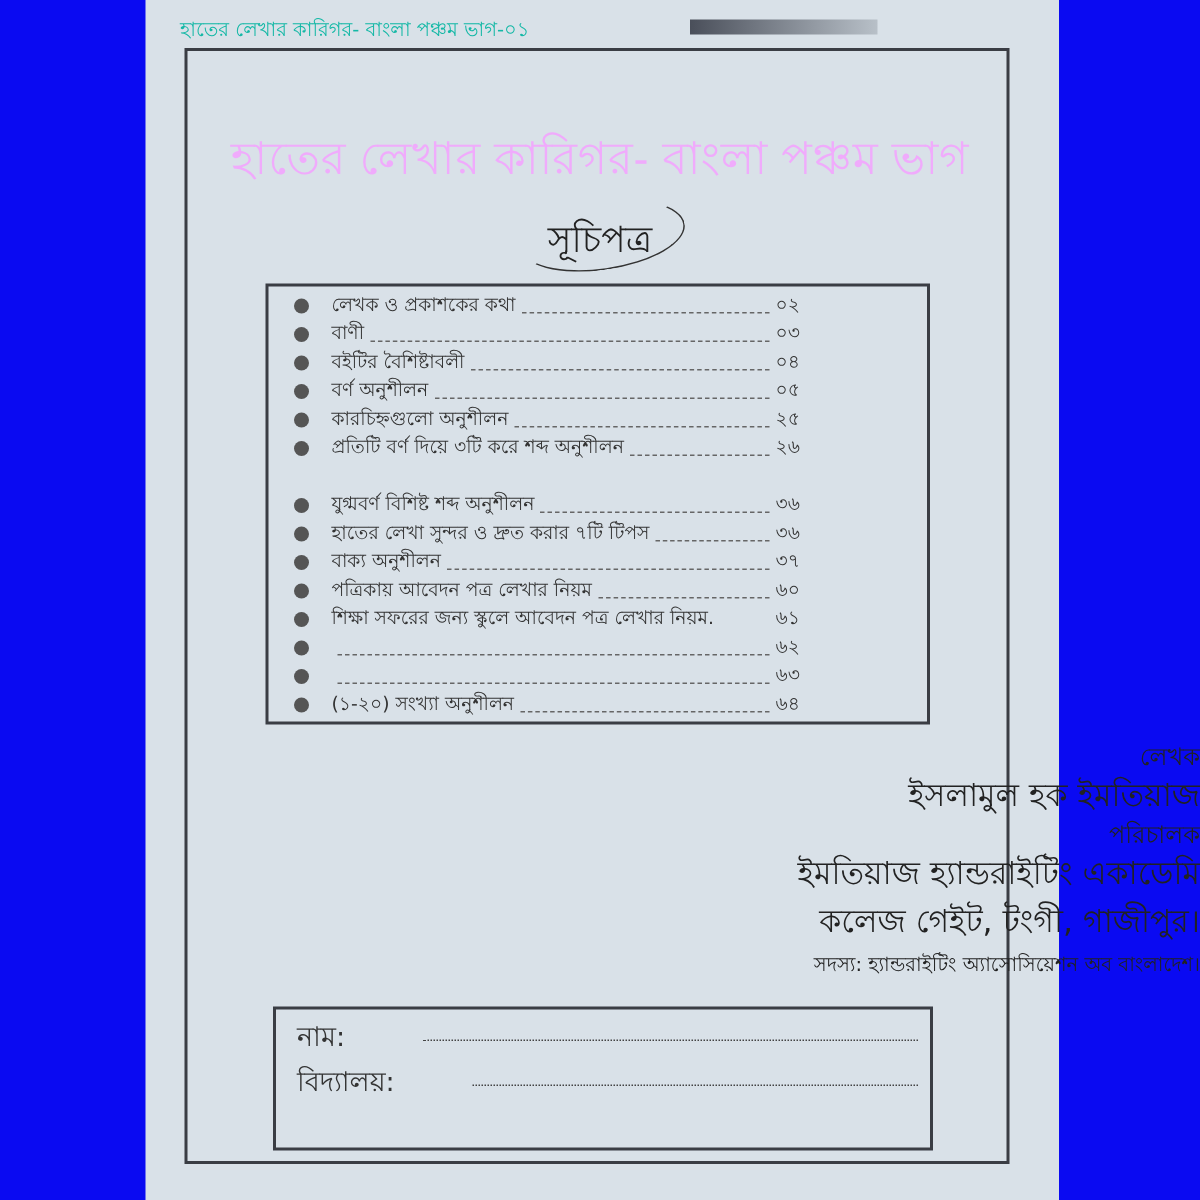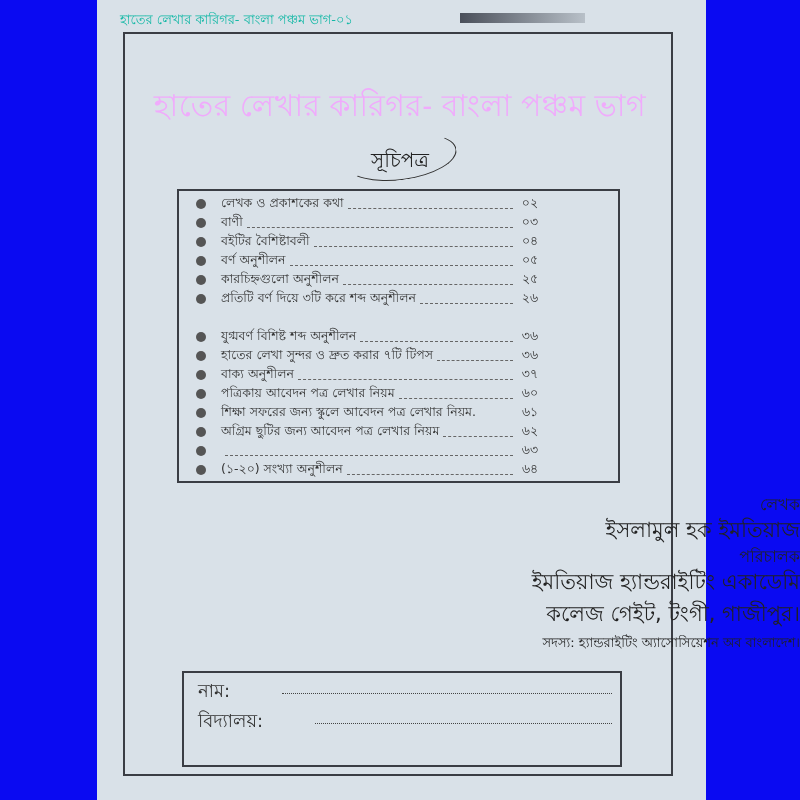--- a/index.html
+++ b/index.html
@@ -2,28 +2,28 @@
 <html><head>
 <meta charset="utf-8">
 <style>
   html, body { margin:0; padding:0; }
   body { width:800px; height:800px; background:#0a0af2; position:relative; overflow:hidden; font-family:"DejaVu Sans", sans-serif; }
   .paper { position:absolute; left:97px; top:0; width:609px; height:800px; background:#d9e1e8; }
   .running-head { position:absolute; left:120px; top:10px; font-size:13px; color:#14b8a6; white-space:nowrap; }
   .head-bar { position:absolute; left:460px; top:13px; width:125px; height:10px; background:linear-gradient(to right,#4a4f5a,#b8c0c8); }
   .outer-frame { position:absolute; left:123px; top:32px; width:550px; height:744px; border:2px solid #3a3d44; box-sizing:border-box; }
   .title { position:absolute; left:0; width:800px; top:82px; text-align:center; font-size:30px; color:#f0abfc; font-family:Liberation Sans, sans-serif; letter-spacing:0.5px; white-space:nowrap; }
-  .toc-heading { position:absolute; left:350px; top:140px; width:100px; height:40px; text-align:center; line-height:40px; font-size:20px; color:#222; }
+  .toc-heading { position:absolute; left:350px; top:140px; width:100px; height:40px; text-align:center; line-height:40px; font-size:24px; color:#222; }
   .toc-oval { position:absolute; left:345px; top:134px; width:112px; height:46px; border:1.5px solid #333; border-radius:50%; border-left-color:transparent; border-top-color:transparent; box-sizing:border-box; transform:rotate(-8deg); }
   .toc-box { position:absolute; left:177px; top:189px; width:443px; height:294px; border:2px solid #3a3d44; box-sizing:border-box; }
   .toc-row { position:absolute; left:0; width:372px; height:19px; display:flex; align-items:center; font-size:12.5px; color:#333; white-space:nowrap; }
   .bullet { width:10px; height:10px; border-radius:50%; background:#555; margin-left:17px; margin-right:15px; flex:none; }
   .toc-label { flex:none; }
   .toc-dots { flex:1; border-bottom:1.5px dashed #666; margin:0 4px; height:10px; }
-  .toc-page { flex:none; width:26px; text-align:center; margin-right:8px; }
+  .toc-page { flex:none; width:26px; text-align:left; margin-right:8px; }
   .credits { position:absolute; left:0; width:800px; text-align:right; color:#222; white-space:nowrap; }
   .form-box { position:absolute; left:182px; top:671px; width:440px; height:96px; border:2px solid #3a3d44; box-sizing:border-box; }
   .form-row { position:absolute; left:14px; right:8px; display:flex; align-items:flex-end; font-size:18px; color:#333; white-space:nowrap;gap:48px; }
   .form-line { flex:1; border-bottom:1.5px dotted #444; margin-left:4px; margin-bottom:14px; }
   .form-gap { width:30px; flex:none; }
 </style>
 </head>
 <body>
 
 <div class="paper"></div>
@@ -100,21 +100,20 @@
       <span class="toc-page">৬০</span>
     </div>
   <div class="toc-row" style="top:212px">
       <span class="bullet"></span>
       <span class="toc-label">শিক্ষা সফরের জন্য স্কুলে আবেদন পত্র লেখার নিয়ম.</span>
       <span class="toc-dots" style="border:none;margin:0 2px"></span>
       <span class="toc-page">৬১</span>
     </div>
   <div class="toc-row" style="top:231px">
       <span class="bullet"></span>
-      <span class="toc-label">অগ্রিম ছুটির জন্য আবেদন পত্র লেখার নিয়ম</span>
       <span class="toc-dots"></span>
       <span class="toc-page">৬২</span>
     </div>
   <div class="toc-row" style="top:250px">
       <span class="bullet"></span>
       <span class="toc-dots"></span>
       <span class="toc-page">৬৩</span>
     </div>
   <div class="toc-row" style="top:269px">
       <span class="bullet"></span>

